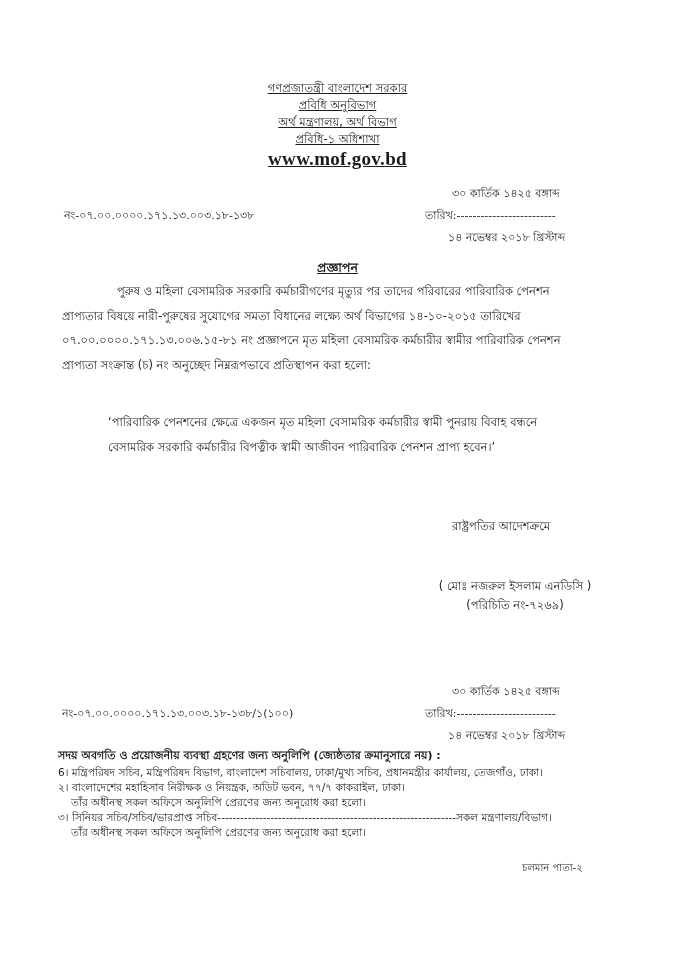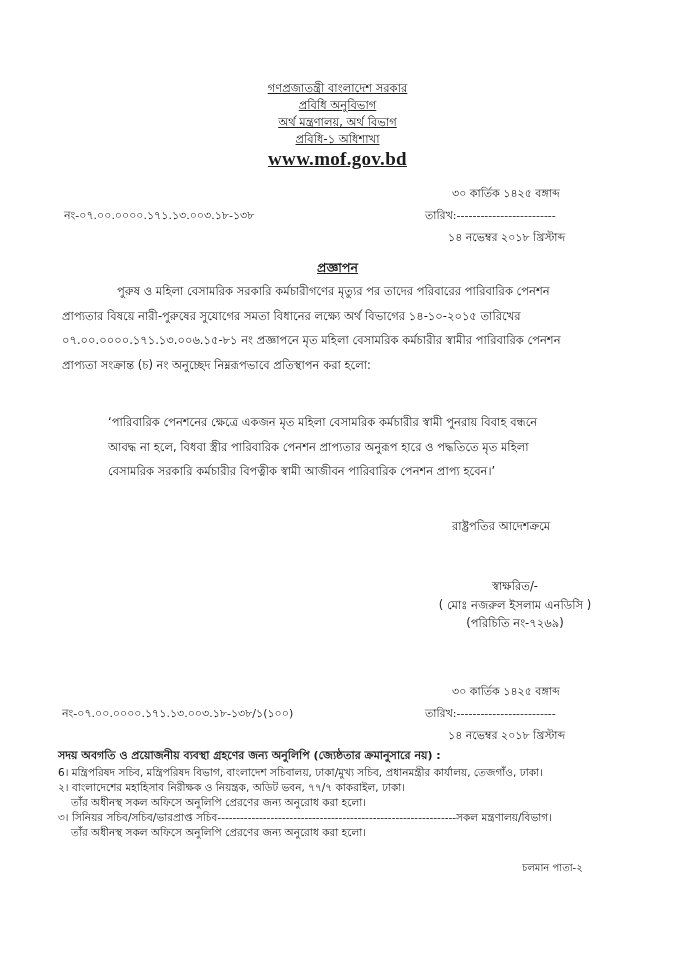--- a/index.html
+++ b/index.html
@@ -42,28 +42,26 @@
 
 <div class="para" style="top:279px;">
   <div><span class="indent"></span><span>পুরুষ ও মহিলা বেসামরিক সরকারি কর্মচারীগণের মৃত্যুর পর তাদের পরিবারের পারিবারিক পেনশন</span></div>
   <div>প্রাপ্যতার বিষয়ে নারী-পুরুষের সুযোগের সমতা বিধানের লক্ষ্যে অর্থ বিভাগের ১৪-১০-২০১৫ তারিখের</div>
   <div>০৭.০০.০০০০.১৭১.১৩.০০৬.১৫-৮১ নং প্রজ্ঞাপনে মৃত মহিলা বেসামরিক কর্মচারীর স্বামীর পারিবারিক পেনশন</div>
   <div>প্রাপ্যতা সংক্রান্ত (চ) নং অনুচ্ছেদ নিম্নরূপভাবে প্রতিস্থাপন করা হলো:</div>
 </div>
 
 <div class="quote" style="top:410px;">
   <div>‘পারিবারিক পেনশনের ক্ষেত্রে একজন মৃত মহিলা বেসামরিক কর্মচারীর স্বামী পুনরায় বিবাহ বন্ধনে</div>
-  <div>আবদ্ধ না হলে, বিধবা স্ত্রীর পারিবারিক পেনশন প্রাপ্যতার অনুরূপ হারে ও পদ্ধতিতে মৃত মহিলা</div>
   <div>বেসামরিক সরকারি কর্মচারীর বিপত্নীক স্বামী আজীবন পারিবারিক পেনশন প্রাপ্য হবেন।’</div>
 </div>
 
 <div class="abs body-text" style="left:452px; top:518px;">রাষ্ট্রপতির আদেশক্রমে</div>
 
 <div style="position:absolute; left:430px; top:577px; width:170px; text-align:center; font-size:11.5px; line-height:18.5px;">
-  <div>স্বাক্ষরিত/-</div>
   <div>( মোঃ নজরুল ইসলাম এনডিসি )</div>
   <div>(পরিচিতি নং-৭২৬৯)</div>
 </div>
 
 <div class="abs small" style="left:452px; top:683px;">৩০ কার্তিক ১৪২৫ বঙ্গাব্দ</div>
 <div class="abs small" style="left:62px; top:705px;">নং-০৭.০০.০০০০.১৭১.১৩.০০৩.১৮-১৩৮/১(১০০)</div>
 <div class="abs small" style="left:425px; top:705px;">তারিখ:-------------------------</div>
 <div class="abs small" style="left:448px; top:727px;">১৪ নভেম্বর ২০১৮ খ্রিস্টাব্দ</div>
 
 <div class="abs bold" style="left:58px; top:747px; font-size:11px;">সদয় অবগতি ও প্রয়োজনীয় ব্যবস্থা গ্রহণের জন্য অনুলিপি (জ্যেষ্ঠতার ক্রমানুসারে নয়) :</div>

